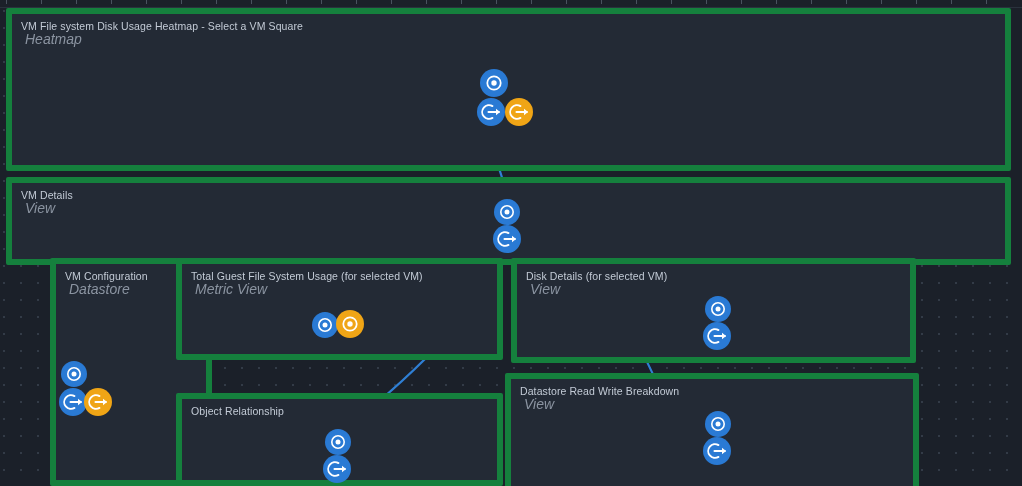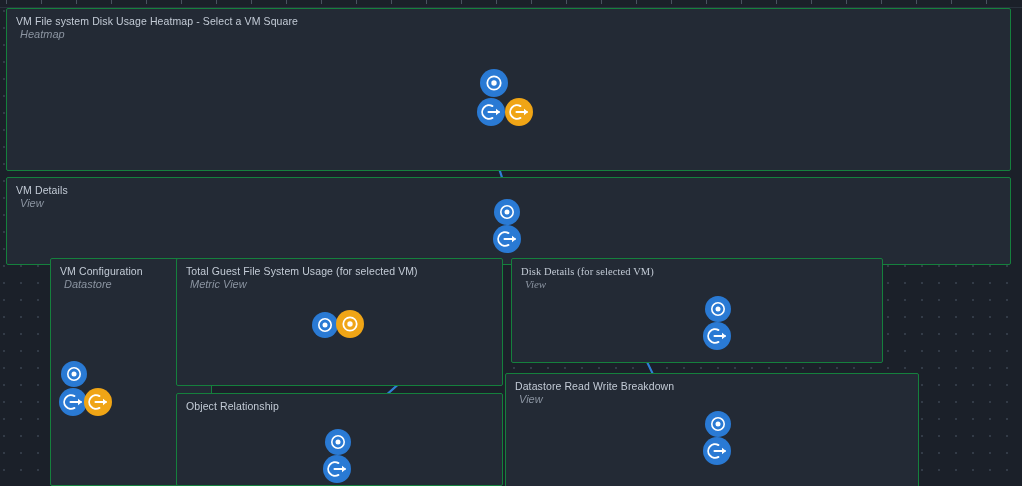--- a/index.html
+++ b/index.html
@@ -39,36 +39,36 @@
     position: absolute;
     top: 0;
     width: 1px; height: 4px;
     background: #49525f;
   }
 
   
   .panel {
     position: absolute;
     background: #232a35;
-    border: 1px solid #15803d;
+    border: 6px solid #15803d;
     border-radius: 2px;
   }
   .panel-title {
     position: absolute;
     left: 9px; top: 6px;
     font-size: 10.5px;
     line-height: 13px;
     color: #c3cbd6;
     white-space: nowrap;
     letter-spacing: 0.1px;
   }
   .panel-sub {
     position: absolute;
     left: 13px; top: 19px;
-    font-size: 11px;
+    font-size: 14px;
     line-height: 12px;
     color: #8b94a1;
     font-style: italic;
     white-space: nowrap;
   }
 
   
   #links {
     position: absolute;
     left: 0; top: 0;
@@ -148,28 +148,28 @@
         <div class="panel-sub">Heatmap</div>
       </div>
       <div class="panel" style="left: 6px; top: 177px; width: 1005px; height: 88px;">
         <div class="panel-title">VM Details</div>
         <div class="panel-sub">View</div>
       </div>
       <div class="panel" style="left: 6px; top: 258px; width: 162px; height: 228px; margin-left: 44px;">
         <div class="panel-title">VM Configuration</div>
         <div class="panel-sub">Datastore</div>
       </div>
-      <div class="panel" style="left: 176px; top: 258px; width: 327px; height: 128px;">
+      <div class="panel" style="left: 176px; top: 258px; width: 327px; height: 102px;">
         <div class="panel-title">Total Guest File System Usage (for selected VM)</div>
         <div class="panel-sub">Metric View</div>
       </div>
       <div class="panel" style="left: 176px; top: 393px; width: 327px; height: 93px;">
         <div class="panel-title">Object Relationship</div>
       </div>
-      <div class="panel" style="left: 511px; top: 258px; width: 372px; height: 105px; font-family: Liberation Serif, serif;">
+      <div class="panel" style="left: 511px; top: 258px; width: 405px; height: 105px;">
         <div class="panel-title">Disk Details (for selected VM)</div>
         <div class="panel-sub">View</div>
       </div>
       <div class="panel" style="left: 505px; top: 373px; width: 414px; height: 132px; text-align: right;">
         <div class="panel-title">Datastore Read Write Breakdown</div>
         <div class="panel-sub">View</div>
       </div>
     </div>
 
   <div id="nodes-layer">

